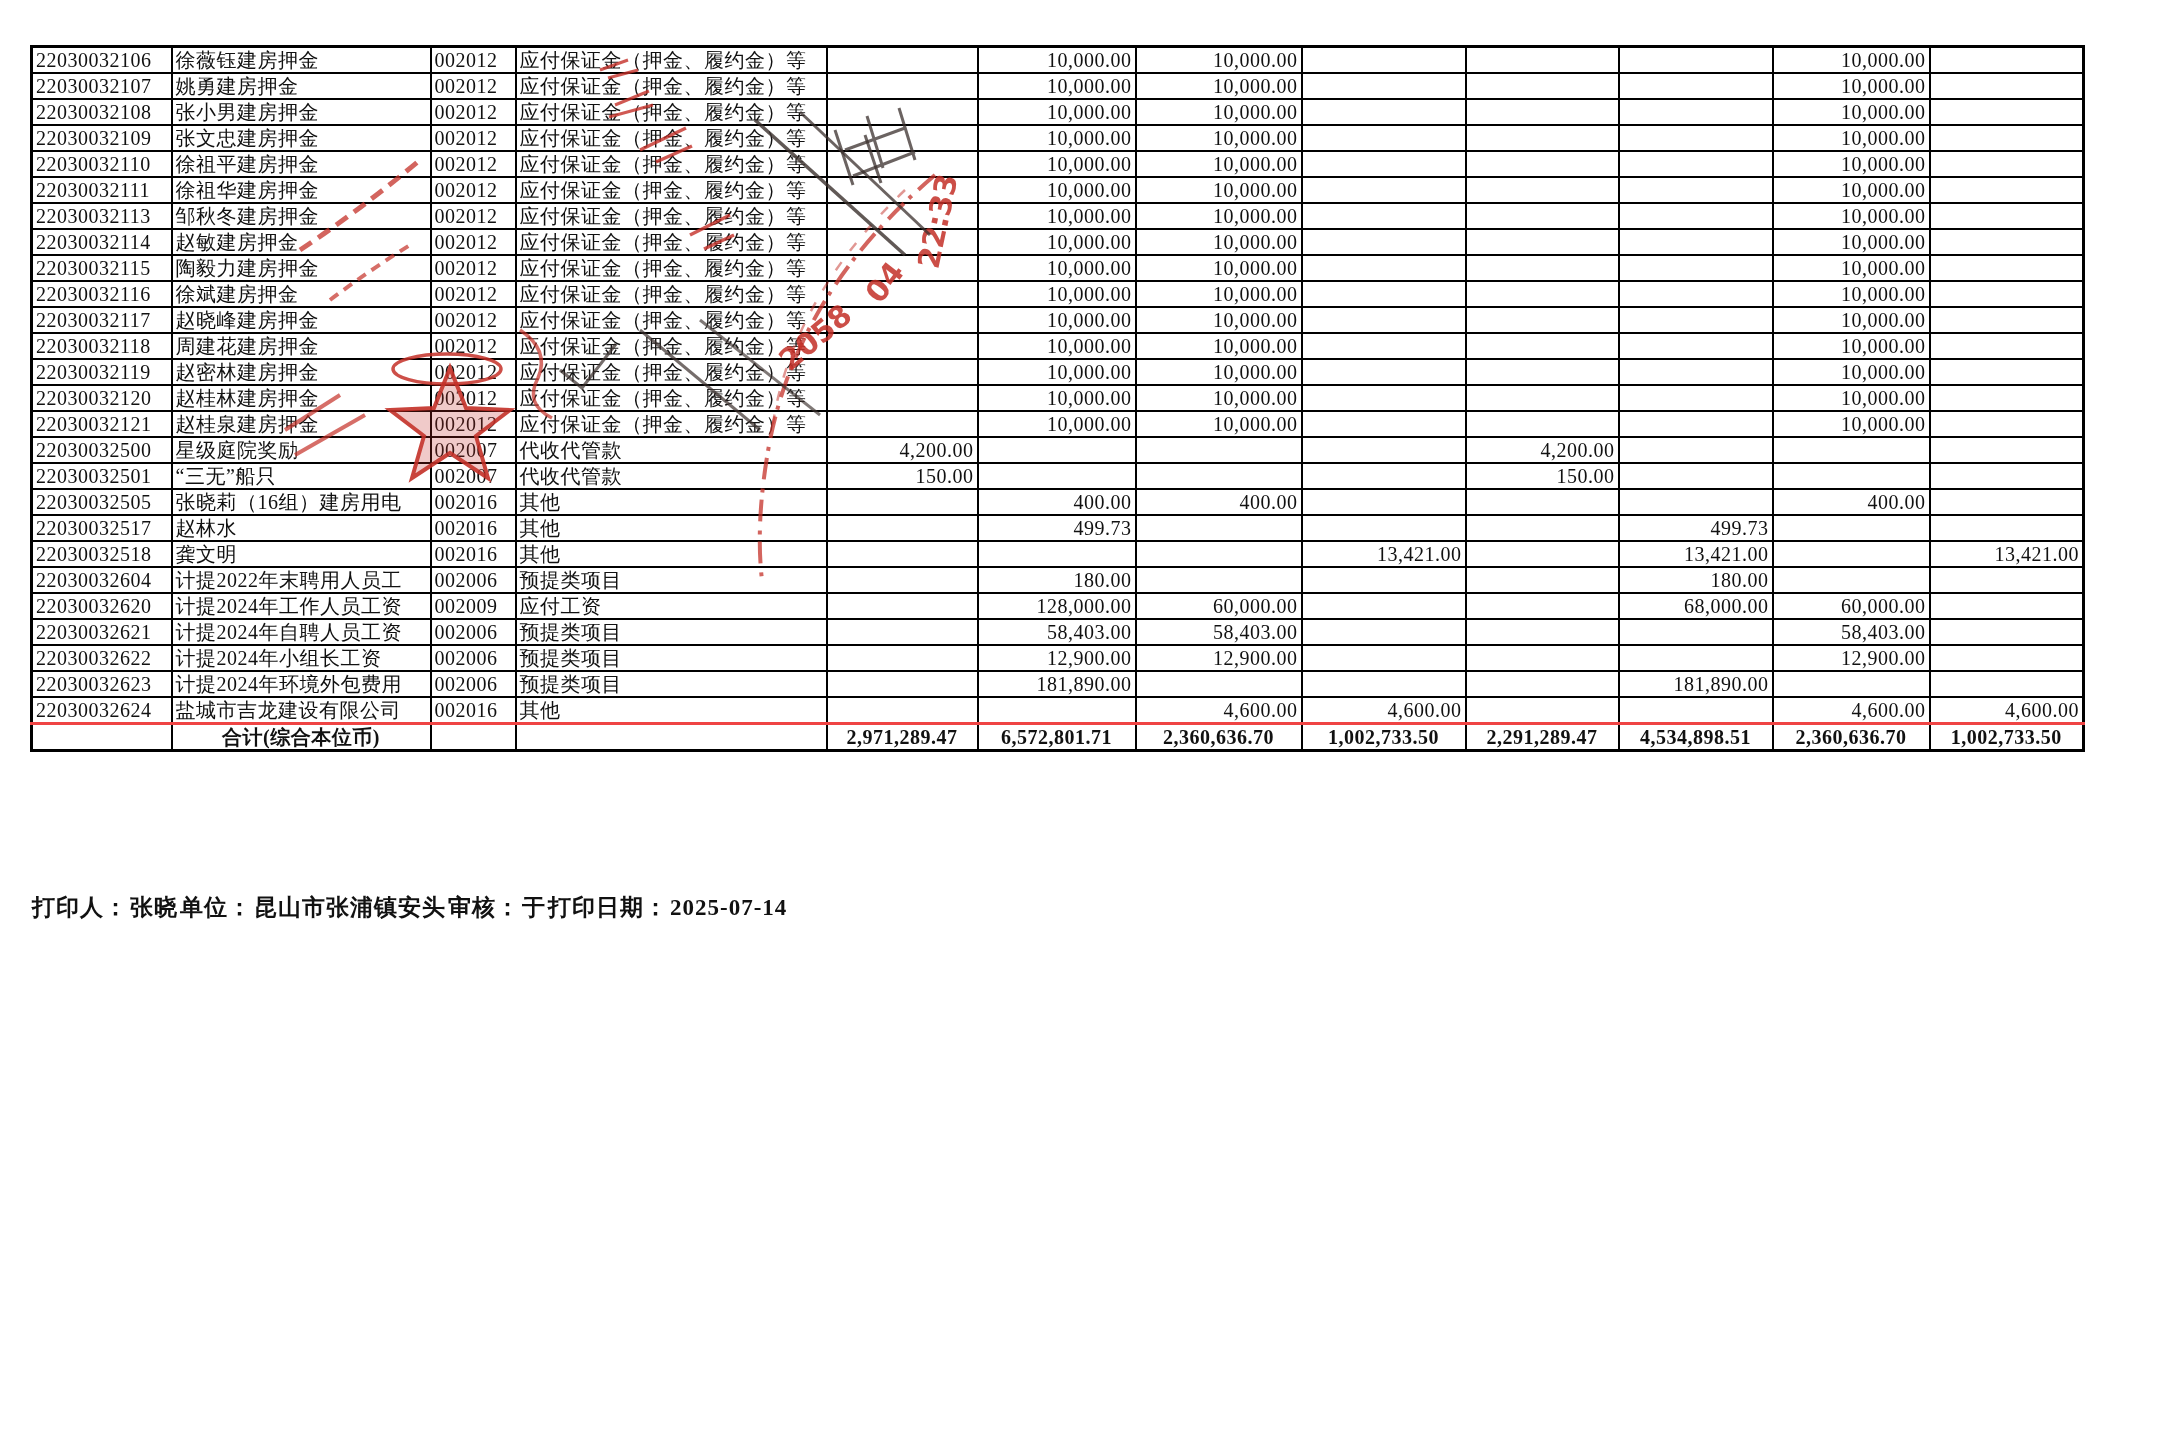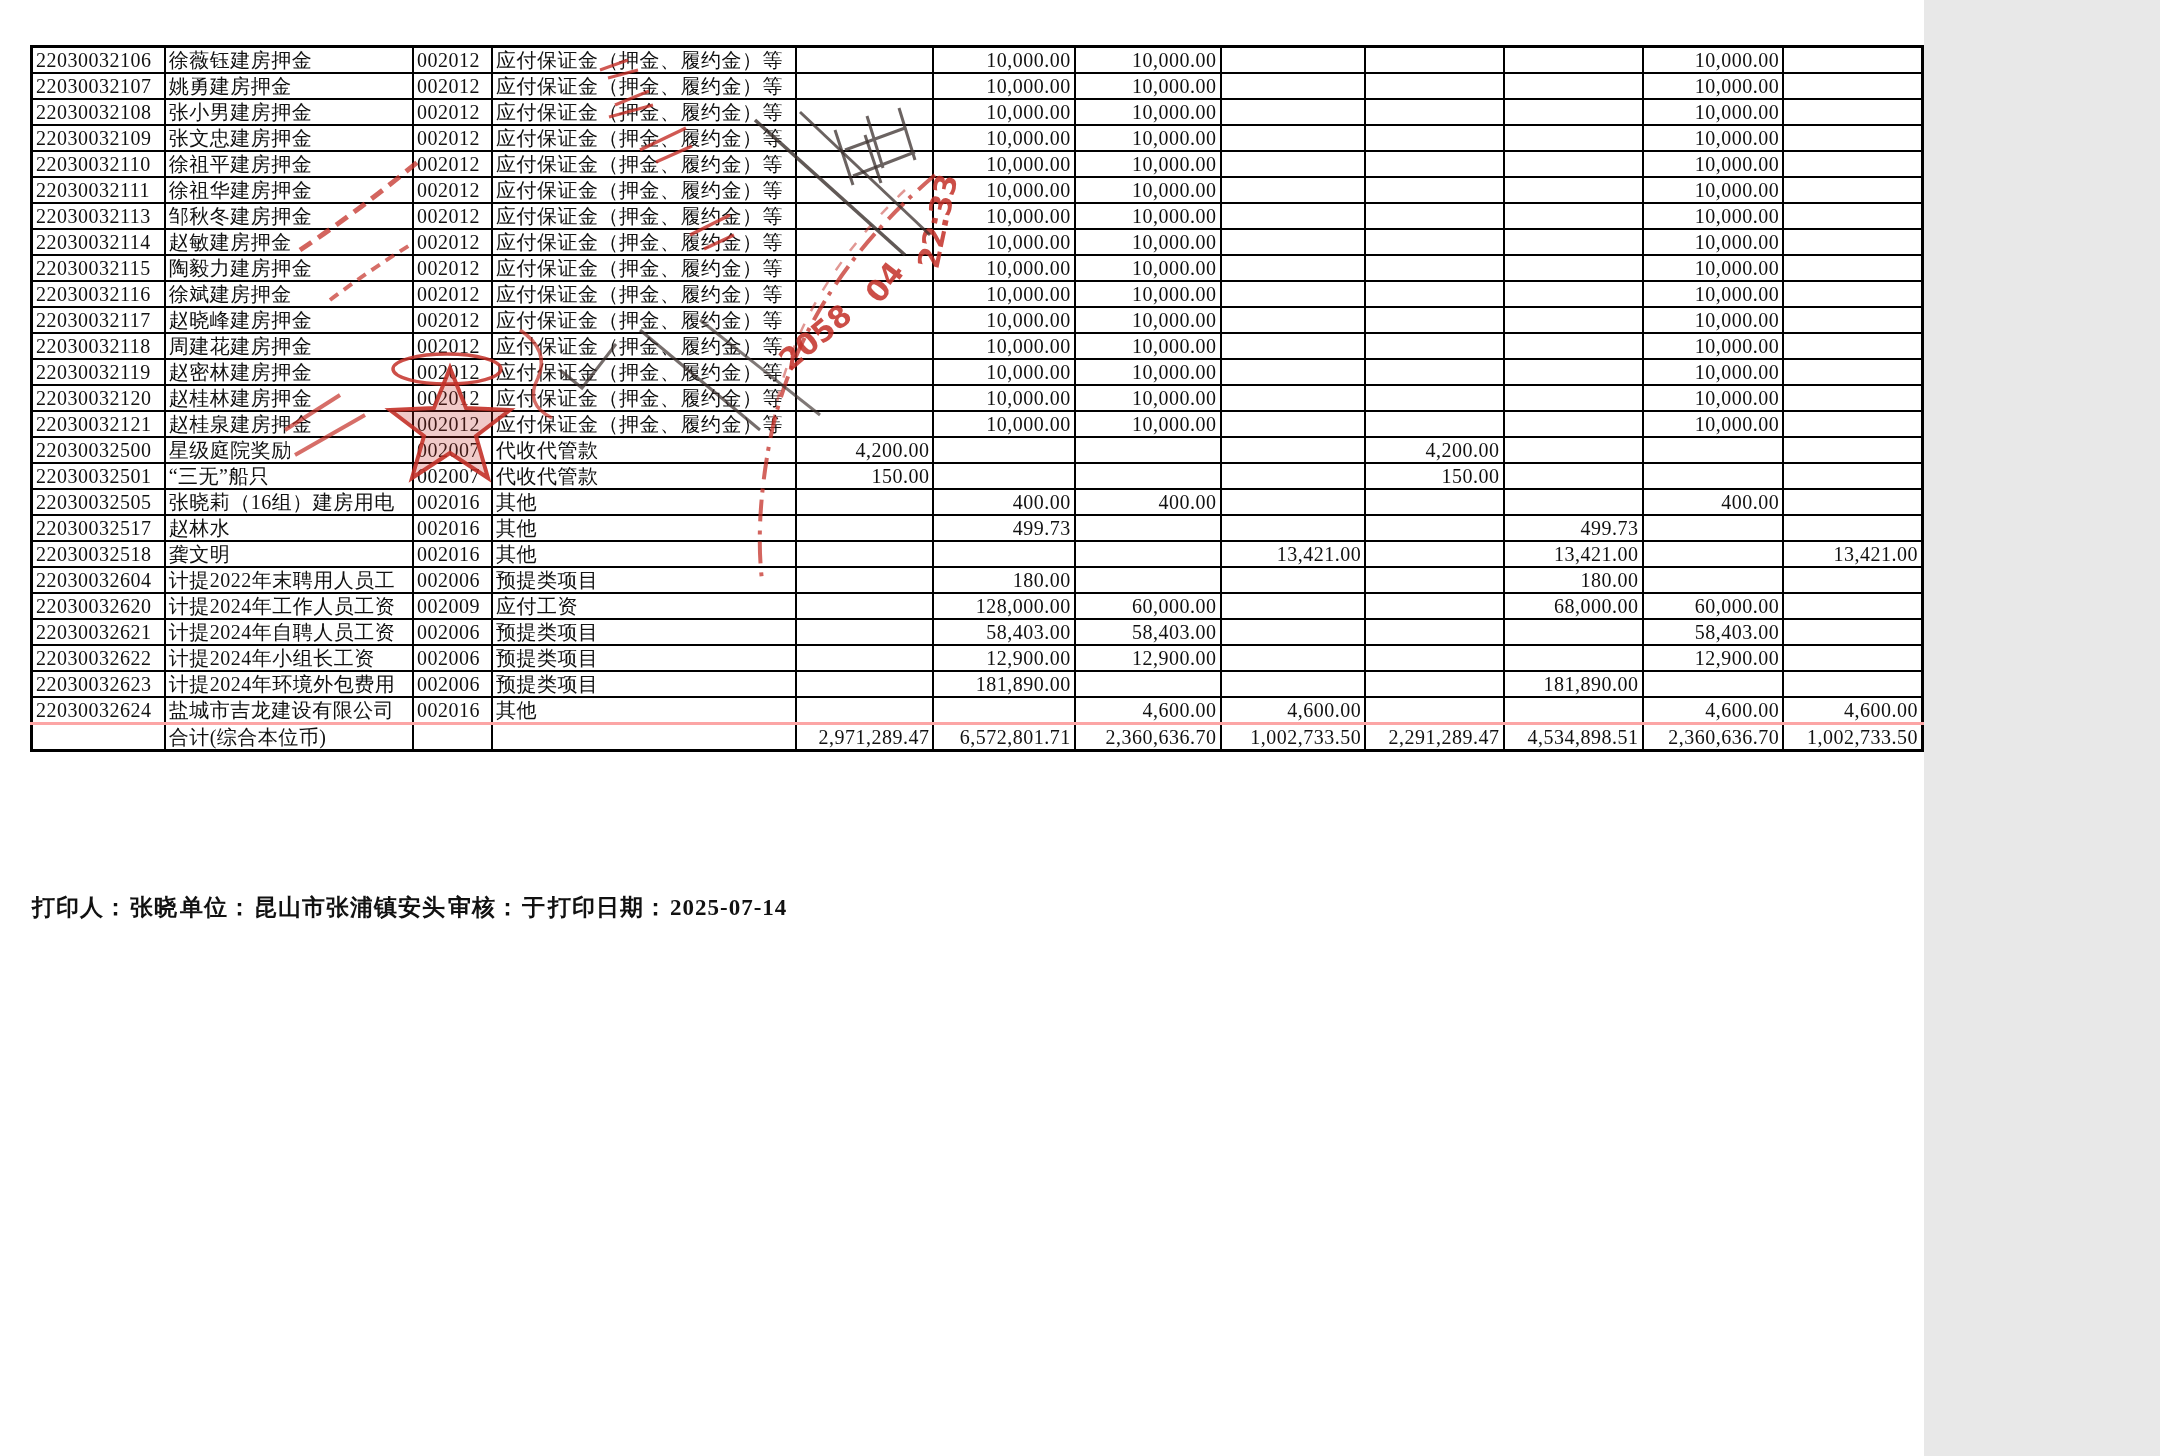--- a/index.html
+++ b/index.html
@@ -1,24 +1,24 @@
 <!DOCTYPE html>
 <html><head>
 <meta charset="utf-8">
 <style>
   html,body{margin:0;padding:0;background:#e8e8e8;}
-  .page{position:relative;width:1924px;height:1456px;background:#ffffff;overflow:hidden;
+  .page{position:relative;width:2160px;height:1456px;background:#ffffff;overflow:hidden;
         font-family:"Liberation Serif","DejaVu Serif",serif;color:#111;}
   table.ledger{position:absolute;left:30px;top:45px;border-collapse:collapse;table-layout:fixed;
         border:3px solid #000;}
   table.ledger td{border:2px solid #000;height:24px;line-height:24px;padding:0 3px;
         overflow:hidden;white-space:nowrap;font-size:20px;}
   td.txt{text-align:left;letter-spacing:0.5px;}
   td.num{text-align:right;letter-spacing:0.5px;font-variant-numeric:tabular-nums;}
-  tr.total-row td{font-weight:400;border-top:3px solid #fca5a5;}
+  tr.total-row td{font-weight:700;border-top:3px solid #ef4444;text-align:center;}
   .c-code{width:140px}.c-name{width:259px}.c-acode{width:85px}.c-aname{width:311px}
   .c-a0{width:151px}.c-a1{width:158px}.c-a2{width:166px}.c-a3{width:164px}
   .c-a4{width:153px}.c-a5{width:154px}.c-a6{width:157px}.c-a7{width:154px}
   .footer-line{position:absolute;left:32px;top:892px;font-size:23px;font-weight:600;
         letter-spacing:1px;white-space:nowrap;font-family:"Liberation Serif","DejaVu Serif",serif;}
   .footer-line span{margin-right:2px;margin-top:24px;}
   svg.stamp-overlay{position:absolute;left:0;top:0;pointer-events:none;}
   .stamp-text{fill:#c43028;font-family:"DejaVu Sans",sans-serif;font-weight:600;opacity:0.85;}
 </style>
 </head>

